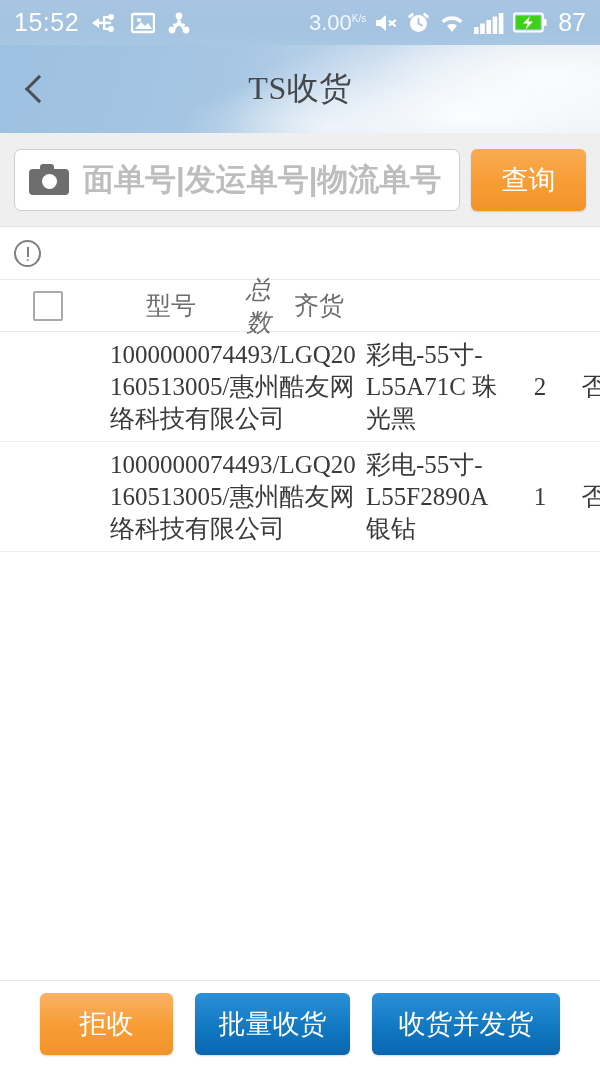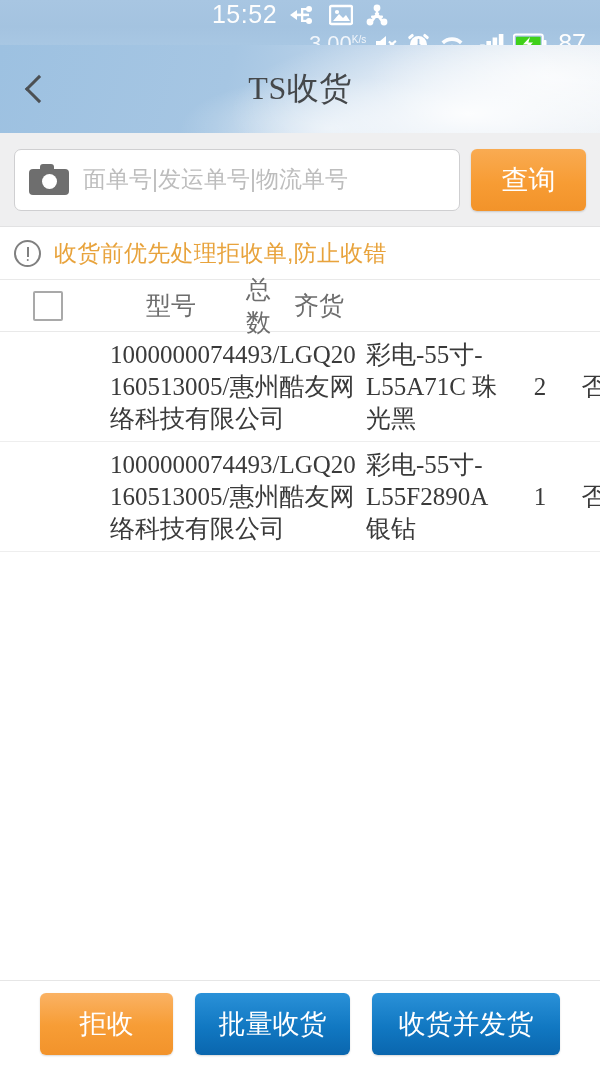--- a/index.html
+++ b/index.html
@@ -10,21 +10,20 @@
     overflow:hidden;
   }
   .screen { position:relative; width:600px; height:1067px; background:#fff; }
 
   
   .statusbar {
     position:relative; height:45px; width:100%;
     background:linear-gradient(180deg,#a8c6e2 0%,#a4c3e0 60%,#a8c7e3 100%);
     display:flex; align-items:center; padding:0 14px;
     color:#fff;
-    flex-direction:column;
   }
   .sb-left { display:flex; align-items:center; gap:13px; }
   .sb-right { display:flex; align-items:center; gap:9px; margin-left:auto; }
   .sb-clock { font-size:25px; letter-spacing:0.5px; color:#fdfdfd; font-weight:400; }
   .sb-speed { font-size:22px; color:#f2f6fb; }
   .sb-speed sup { font-size:10px; }
   .sb-batt-num { font-size:25px; color:#fdfdfd; margin-left:2px; }
   .ico { display:inline-block; line-height:0; }
 
   
@@ -60,21 +59,21 @@
   .search-field {
     flex:1; height:62px; background:#fff; border:1px solid #cfcfd1; border-radius:7px;
     display:flex; align-items:center; padding:0 14px; gap:14px;
   }
   .cam-icon { width:40px; height:31px; position:relative; flex:none; }
   .cam-body { position:absolute; left:0; top:5px; width:40px; height:26px; background:#6e6e6e; border-radius:4px; }
   .cam-hump { position:absolute; left:11px; top:0; width:14px; height:8px; background:#6e6e6e; border-radius:3px 3px 0 0; }
   .cam-lens { position:absolute; left:13px; top:10px; width:15px; height:15px; background:#fff; border-radius:50%; }
   .search-input {
     border:none; outline:none; background:transparent; width:100%;
-    font-size:23px; color:#14532d; font-family:"Liberation Sans", sans-serif;
+    font-size:31px; color:#14532d; font-family:"Liberation Sans", sans-serif;font-weight:bold;
   }
   .search-input::placeholder { color:#bdbdbd; }
   .query-btn {
     width:115px; height:62px; border:none; border-radius:6px; cursor:pointer;
     background:linear-gradient(180deg,#f9ab52 0%,#f79c34 55%,#f2932a 100%);
     color:#fff; font-size:27px; font-family:"Liberation Sans", sans-serif;
     box-shadow:0 1px 1px rgba(0,0,0,0.12);
   }
 
   
@@ -107,21 +106,21 @@
   .chk {
     width:30px; height:30px; border:2px solid #a9a9a9; background:#fff; border-radius:2px;
     cursor:pointer;
   }
   .col-order { width:270px; flex:none; }
   .col-model { width:150px; flex:none; }
   .col-qty   { width:48px; flex:none; text-align:center; }
   .col-flag  { width:60px; flex:none; text-align:center; }
   .thead .col-order { text-align:center; }
   .thead .col-model { text-align:center; }
-  .thead .col-qty { text-align:left; }
+  .thead .col-qty { text-align:left;font-style:italic; }
   .thead .col-flag { text-align:left; }
 
   .trow {
     display:flex; align-items:center; min-height:110px;
     border-bottom:1px solid #eeeeee; color:#3a3a3a; font-size:25px;
     font-family:"Liberation Serif", serif;
   }
   .trow .col-check { align-self:center; }
   .trow .col-order { padding-right:6px; line-height:1.28; word-break:break-all; }
   .trow .col-model { padding-right:4px; line-height:1.28; }
@@ -265,21 +264,20 @@
           <span class="cam-body"></span>
           <span class="cam-lens"></span>
       </span>
       <input class="search-input" type="text" placeholder="面单号|发运单号|物流单号" style="">
     </div>
     <button class="btn query-btn">查询</button>
   </div>
 
   <div class="notice">
     <span class="warn-icon"></span>
-    <span class="notice-text">收货前优先处理拒收单,防止收错</span>
   </div>
 
   <div class="table">
     <div class="thead">
       <div class="col-check">
         <span class="chk"></span>
       </div>
       <div class="col-model">型号</div>
       <div class="col-qty">总数</div>
       <div class="col-flag">齐货</div>

